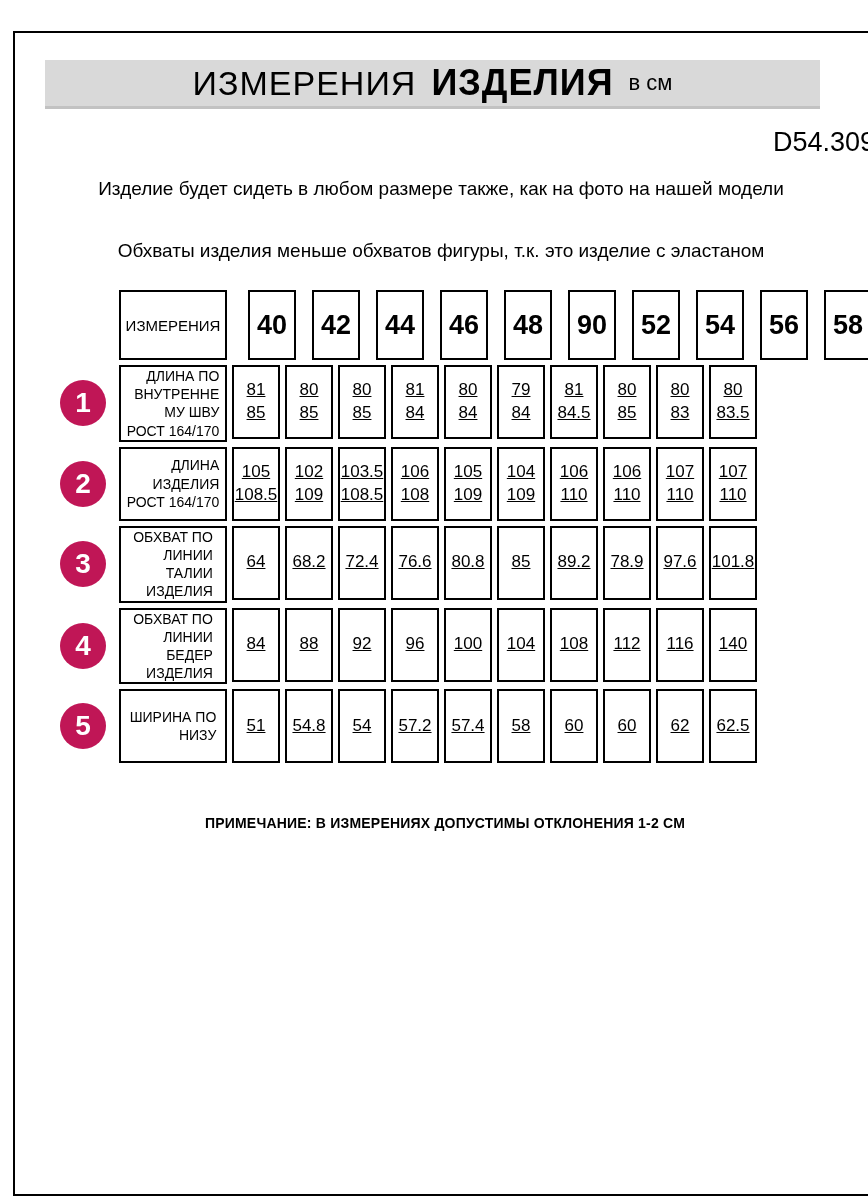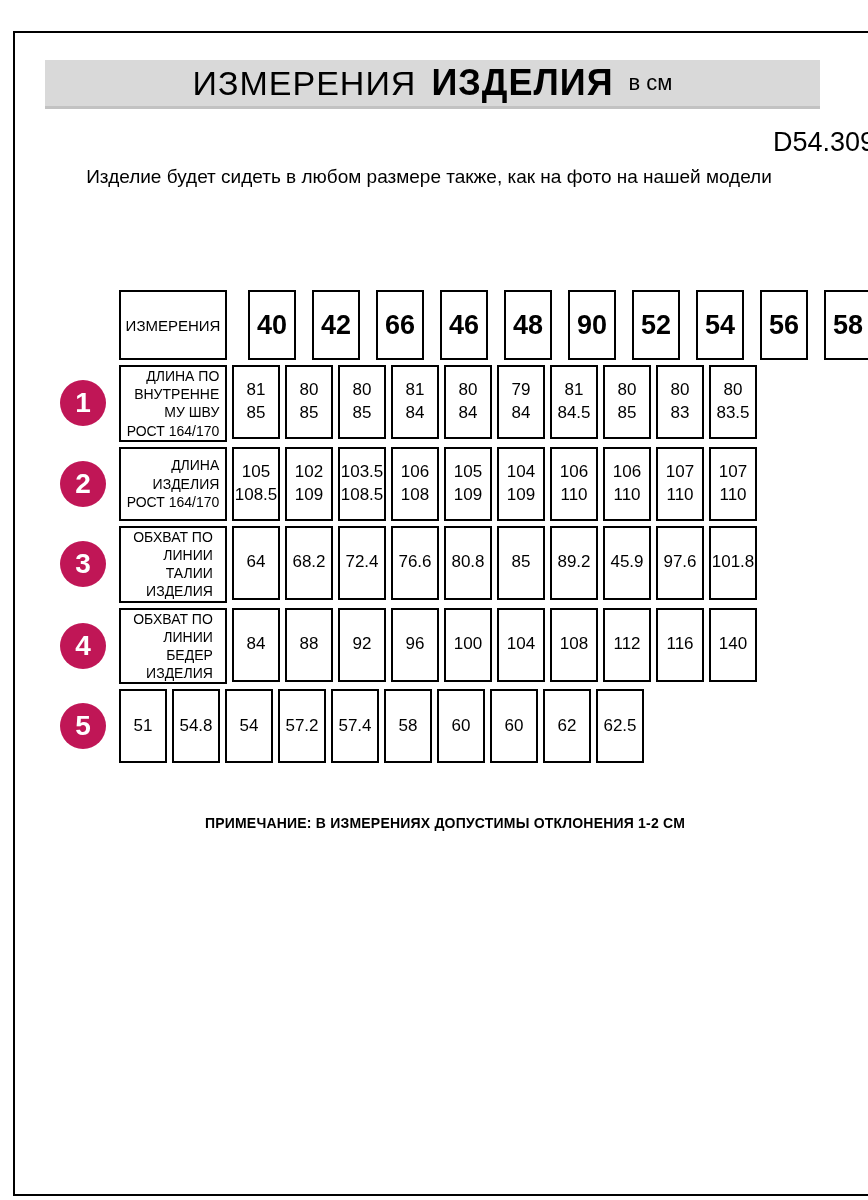--- a/index.html
+++ b/index.html
@@ -17,41 +17,41 @@
     display:flex;align-items:center;justify-content:center;gap:15px;
   }
   .banner .t1{font-size:34px;font-weight:400;letter-spacing:1px;}
   .banner .t2{font-size:36px;font-weight:bold;letter-spacing:1px;}
   .banner .t3{font-size:22px;font-weight:400;}
   .model{
     position:absolute;top:94px;left:0;width:100%;text-align:right;
     font-size:27px;font-weight:400;
   }
   .para{
-    position:absolute;left:64px;width:700px;margin:0;text-align:center;
+    position:absolute;left:64px;width:700px;margin:12px;text-align:center;
     font-size:19px;line-height:1.4;
   }
   .para.p1{top:131px;}
   .para.p2{top:193px;}
 
   .table-wrap{position:absolute;left:45px;top:257px;}
   .cell{
     border:2px solid #000;background:#fff;box-sizing:content-box;
     display:flex;align-items:center;justify-content:center;text-align:center;
   }
   .hdr-row{display:flex;column-gap:5px;margin-bottom:5px;align-items:stretch;}
   .badge-spacer{width:54px;flex:0 0 54px;display:flex;align-items:center;}
   .corner{width:104px;font-size:15px;}
   .hdr-right{display:flex;flex-direction:column;row-gap:5px;}
   .rr-band{height:18px;font-size:14px;}
   .sizes-row{display:flex;column-gap:16px;margin-left:16px;}
   .size-head{width:44px;height:66px;font-size:27px;font-weight:bold;}
   .data-row{display:flex;column-gap:5px;margin-bottom:5px;align-items:stretch;}
   .label-cell{width:104px;font-size:14px;line-height:1.3;white-space:pre-line;text-align:right;}
-  .val-cell{width:44px;height:70px;font-size:17px;line-height:1.35;white-space:pre-line;}
+  .val-cell{width:44px;height:70px;font-size:17px;line-height:1.35;white-space:pre-line;text-decoration:underline;}
   .badge{
     width:46px;height:46px;border-radius:50%;
     display:flex;align-items:center;justify-content:center;
     color:#fff;font-size:28px;font-weight:bold;
   }
   .note{
     position:absolute;top:782px;left:0;width:100%;text-align:center;
     font-size:14px;font-weight:bold;letter-spacing:0.2px;
   }
 </style>
@@ -62,30 +62,31 @@
 
   <div class="banner">
     <span class="t1">ИЗМЕРЕНИЯ</span>
     <span class="t2">ИЗДЕЛИЯ</span>
     <span class="t3">в см</span>
   </div>
 
   <div class="model">D54.309</div>
 
   <p class="para p1">Изделие будет сидеть в любом размере также, как на фото на нашей модели</p>
+  <p class="para p2">Обхваты изделия меньше обхватов фигуры, т.к. это изделие с эластаном</p>
 
   <div class="table-wrap">
     <div class="hdr-row">
       <div class="badge-spacer"></div>
       <div class="cell corner">ИЗМЕРЕНИЯ</div>
       <div class="hdr-right">
         <div class="sizes-row" id="sizes-row">
             <div class="cell size-head">40</div>
             <div class="cell size-head">42</div>
-            <div class="cell size-head">66</div>
+            <div class="cell size-head">44</div>
             <div class="cell size-head">46</div>
             <div class="cell size-head">48</div>
             <div class="cell size-head">90</div>
             <div class="cell size-head">52</div>
             <div class="cell size-head">54</div>
             <div class="cell size-head">56</div>
             <div class="cell size-head">58</div>
           </div>
       </div>
     </div>
@@ -155,21 +156,21 @@
 ЛИНИИ
 ТАЛИИ
 ИЗДЕЛИЯ</div>
           <div class="cell val-cell">64</div>
           <div class="cell val-cell">68.2</div>
           <div class="cell val-cell">72.4</div>
           <div class="cell val-cell">76.6</div>
           <div class="cell val-cell">80.8</div>
           <div class="cell val-cell">85</div>
           <div class="cell val-cell">89.2</div>
-          <div class="cell val-cell">45.9</div>
+          <div class="cell val-cell">78.9</div>
           <div class="cell val-cell">97.6</div>
           <div class="cell val-cell">101.8</div>
         </div>
         <div class="data-row">
           <div class="badge-spacer">
             <div class="badge" style="background: rgb(192, 22, 86);">4</div>
           </div>
           <div class="cell label-cell">ОБХВАТ ПО
 ЛИНИИ
 БЕДЕР
@@ -182,20 +183,22 @@
           <div class="cell val-cell">104</div>
           <div class="cell val-cell">108</div>
           <div class="cell val-cell">112</div>
           <div class="cell val-cell">116</div>
           <div class="cell val-cell">140</div>
         </div>
         <div class="data-row">
           <div class="badge-spacer">
             <div class="badge" style="background: rgb(192, 22, 86);">5</div>
           </div>
+          <div class="cell label-cell">ШИРИНА ПО
+НИЗУ</div>
           <div class="cell val-cell">51</div>
           <div class="cell val-cell">54.8</div>
           <div class="cell val-cell">54</div>
           <div class="cell val-cell">57.2</div>
           <div class="cell val-cell">57.4</div>
           <div class="cell val-cell">58</div>
           <div class="cell val-cell">60</div>
           <div class="cell val-cell">60</div>
           <div class="cell val-cell">62</div>
           <div class="cell val-cell">62.5</div>

